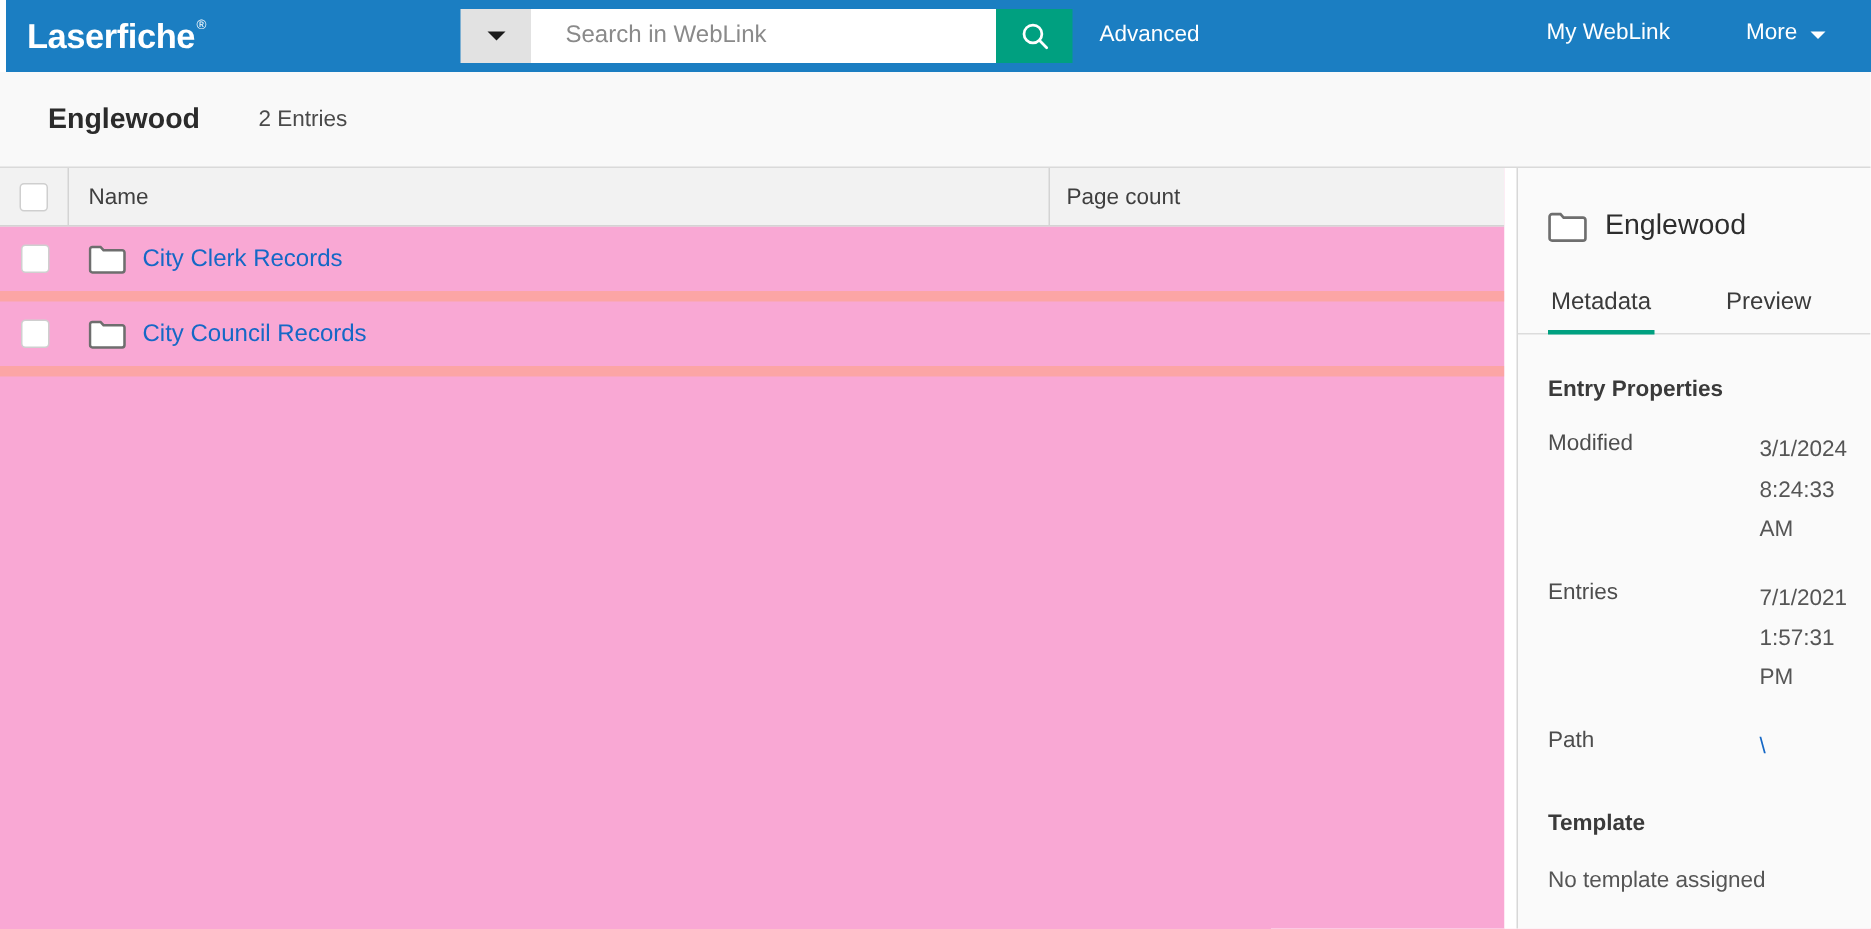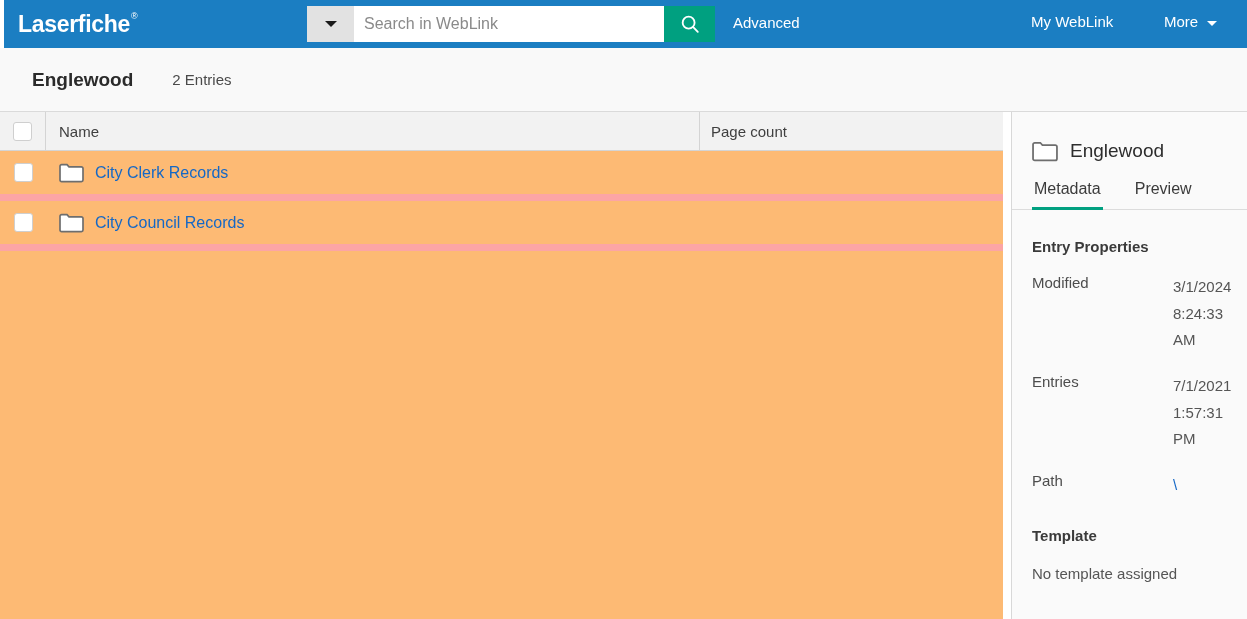--- a/index.html
+++ b/index.html
@@ -65,21 +65,21 @@
     border-top: 6px solid #1a1a1a;
   }
   .search-input {
     width: 310px;
     background: #ffffff;
     border: none;
     outline: none;
     font-family: "Liberation Sans", sans-serif;
     font-size: 16px;
     color: #333;
-    padding: 0 10px;
+    padding: 0 23px;
   }
   .search-input::placeholder { color: #8a8a8a; }
   .search-btn {
     width: 51px;
     background: #00a080;
     border: none;
     cursor: pointer;
     display: flex;
     align-items: center;
     justify-content: center;
@@ -145,21 +145,21 @@
     color: #4a4a4a;
   }
 
   
   .list-area {
     position: absolute;
     top: 112px;
     left: 0;
     width: 1003px;
     height: 507px;
-    background: #fdba74;
+    background: #f9a8d4;
     overflow: hidden;
   }
   .table-head {
     display: flex;
     height: 39px;
     background: #f2f2f2;
     border-bottom: 1px solid #d4d4d4;
     align-items: center;
   }
   .col-check {
@@ -255,24 +255,24 @@
     gap: 12px;
     padding: 28px 0 0 20px;
   }
   .panel-title-text {
     font-size: 19px;
     color: #2d2d2d;
     font-weight: normal;
   }
   .tabs {
     display: flex;
-    margin-top: 12px;
+    margin-top: 25px;
     padding-left: 20px;
     border-bottom: 1px solid #dcdcdc;
-    gap: 30px;
+    gap: 46px;
   }
   .tab {
     font-size: 16px;
     color: #3b3b3b;
     padding: 6px 2px 9px 2px;
     cursor: pointer;
     border-bottom: 3px solid transparent;
     margin-bottom: -1px;
   }
   .tab.active { border-bottom-color: #00a080; }

